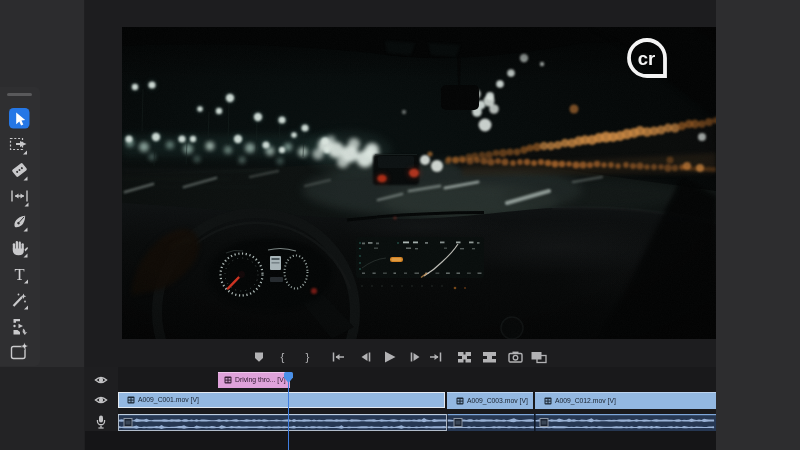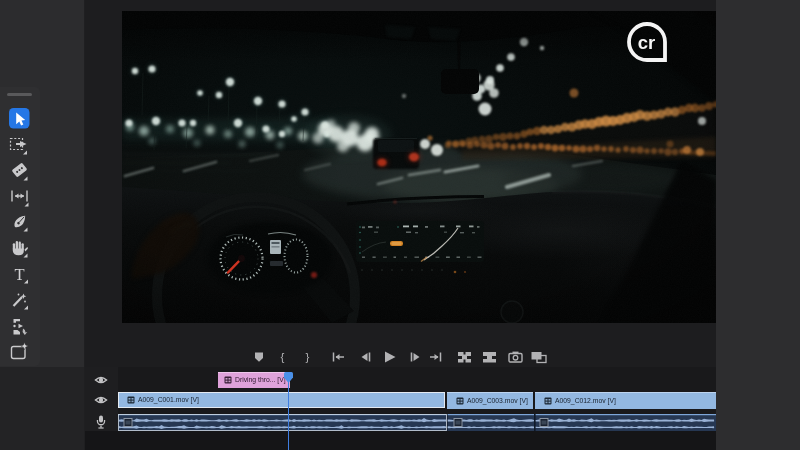--- a/index.html
+++ b/index.html
@@ -57,21 +57,21 @@
         <circle cx="14.5" cy="239" r="1.2"></circle>
         <path d="M18.5,236.8 l4.5,2.2 l-4.5,2.2 Z"></path>
         <path d="M13.5,243 h4 l2.5,2 v2.5 h-6.5 Z"></path>
         <path d="M23,241.5 a4.5,4.5 0 0 1 2.5,4 l1.8,-0.5 l-2.5,3 l-2.2,-3 Z" opacity="0.9"></path>
       </g>
       <rect x="11.5" y="259.5" width="13.5" height="12" rx="2" fill="none" stroke="#c9c9cb" stroke-width="1.4"></rect>
       <path d="M24.5,255.5 l1.1,2.5 l2.5,1.1 l-2.5,1.1 l-1.1,2.5 l-1.1,-2.5 l-2.5,-1.1 l2.5,-1.1 Z" fill="#d4d4d6" stroke="#2f2f31" stroke-width="0.5"></path>
     </svg>
 <div class="a" style="left:84px;top:0;width:1px;height:450px;background:#1f1f21"></div>
 <div class="a" style="left:716px;top:0;width:84px;height:450px;background:#2d2d2f"></div>
-<div class="a" style="left:122px;top:11px;width:594px;height:312px;background:#f9a8d4;overflow:hidden">
+<div class="a" style="left:122px;top:27px;width:594px;height:312px;background:#f9a8d4;overflow:hidden">
 <svg width="594" height="312" style="position:absolute;left:0;top:0">
 <defs>
 <filter id="b1" color-interpolation-filters="sRGB" x="-60%" y="-60%" width="220%" height="220%">
             <feGaussianBlur stdDeviation="1.0"></feGaussianBlur>
           </filter>
 <filter id="b2" color-interpolation-filters="sRGB" x="-80%" y="-80%" width="260%" height="260%">
             <feGaussianBlur stdDeviation="2.0"></feGaussianBlur>
           </filter>
 <filter id="b3" color-interpolation-filters="sRGB" x="-100%" y="-100%" width="300%" height="300%">
             <feGaussianBlur stdDeviation="4"></feGaussianBlur>

